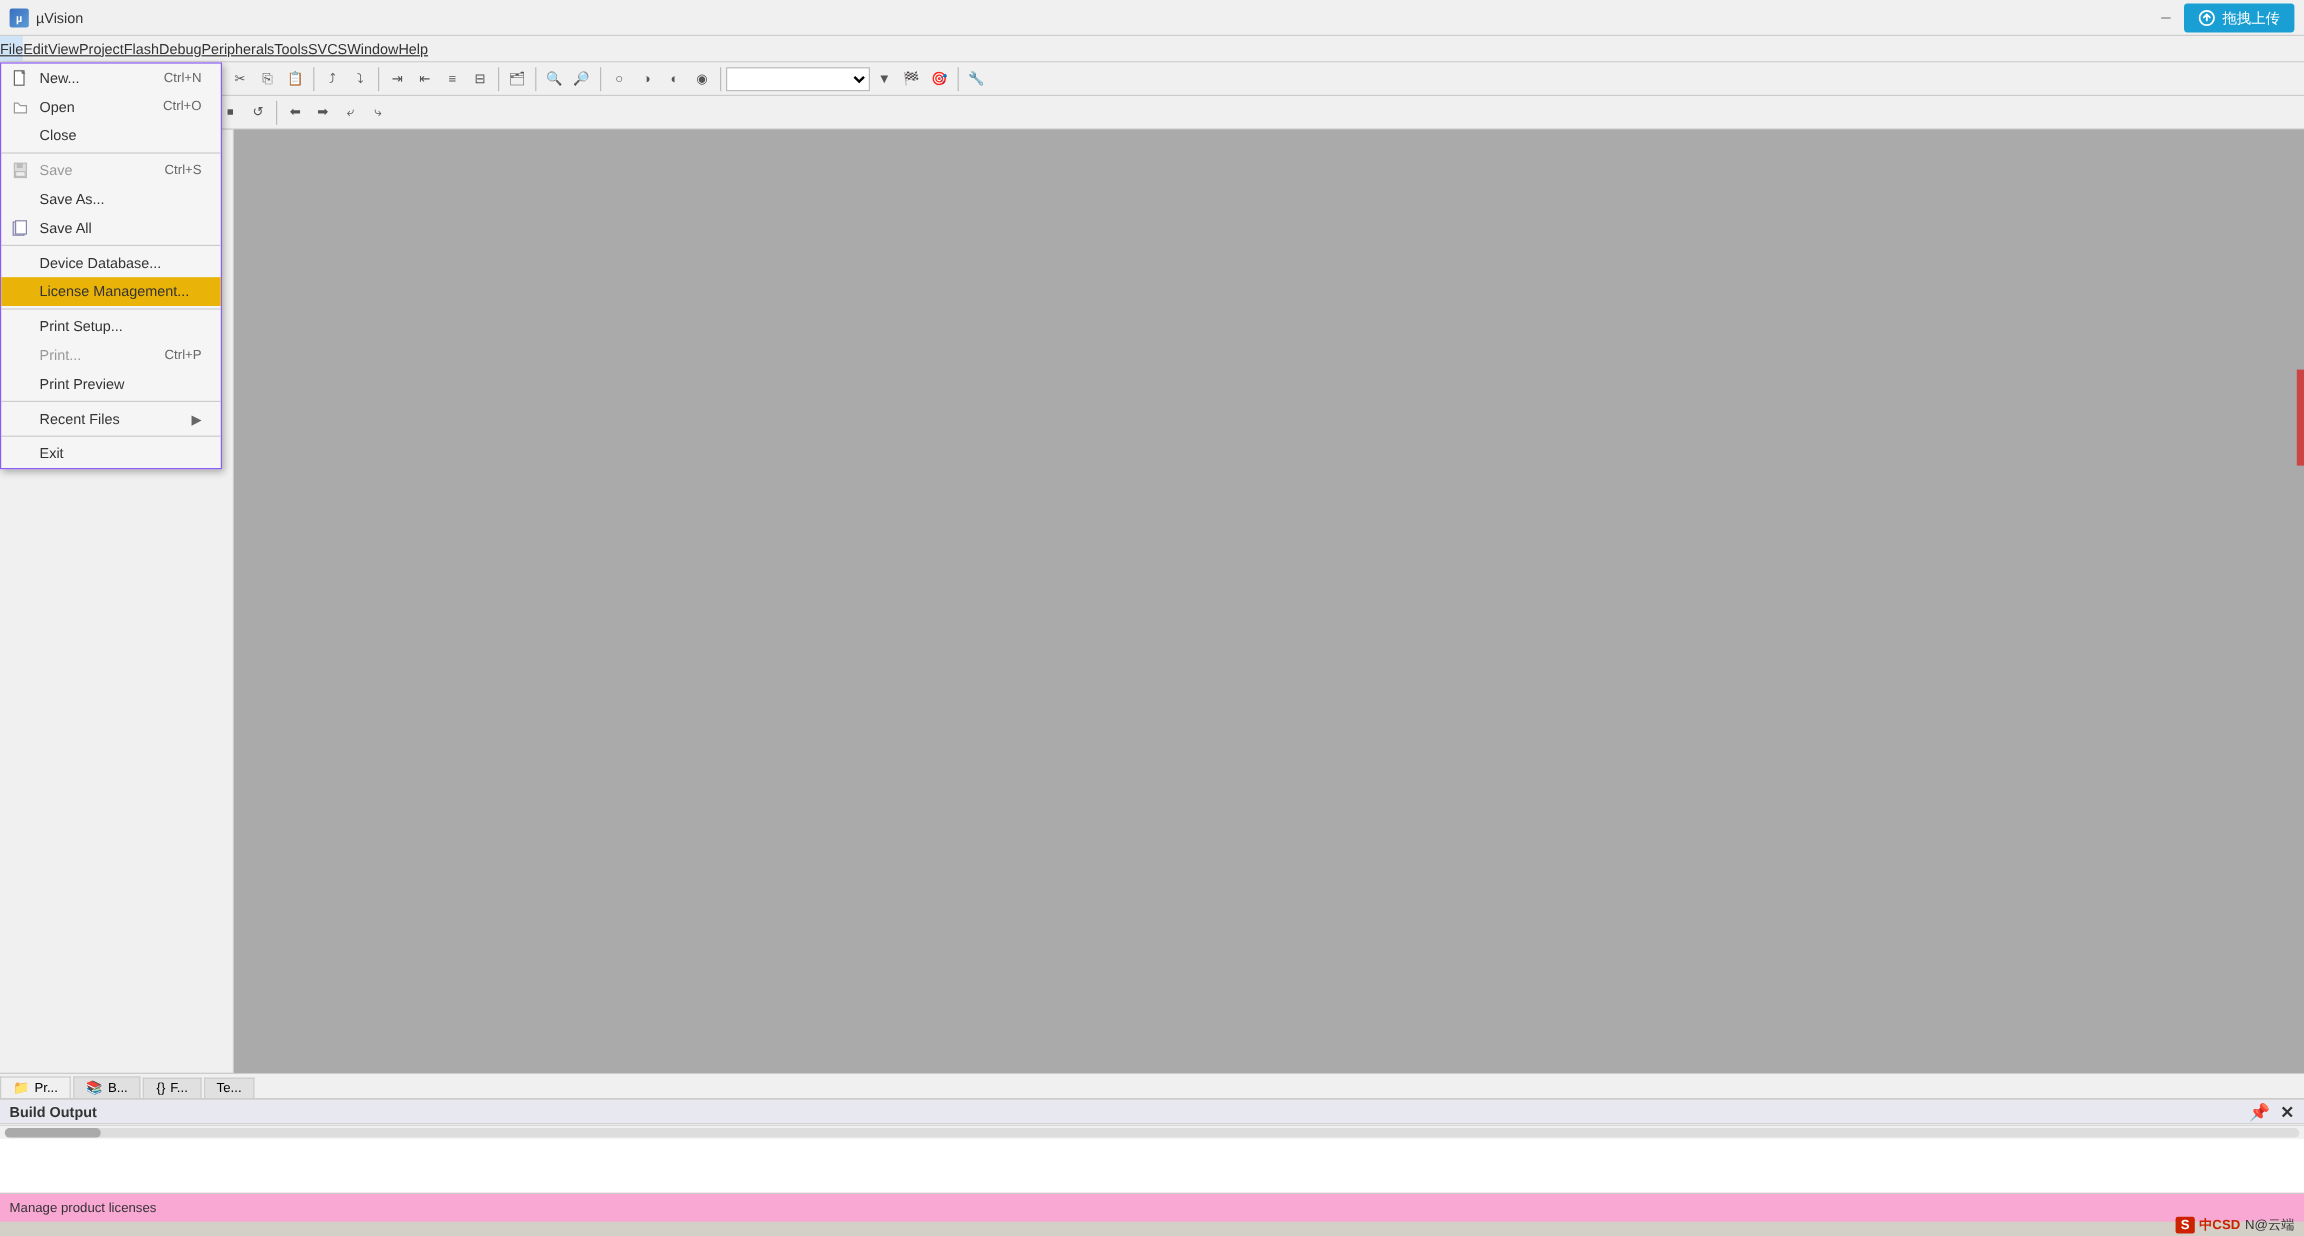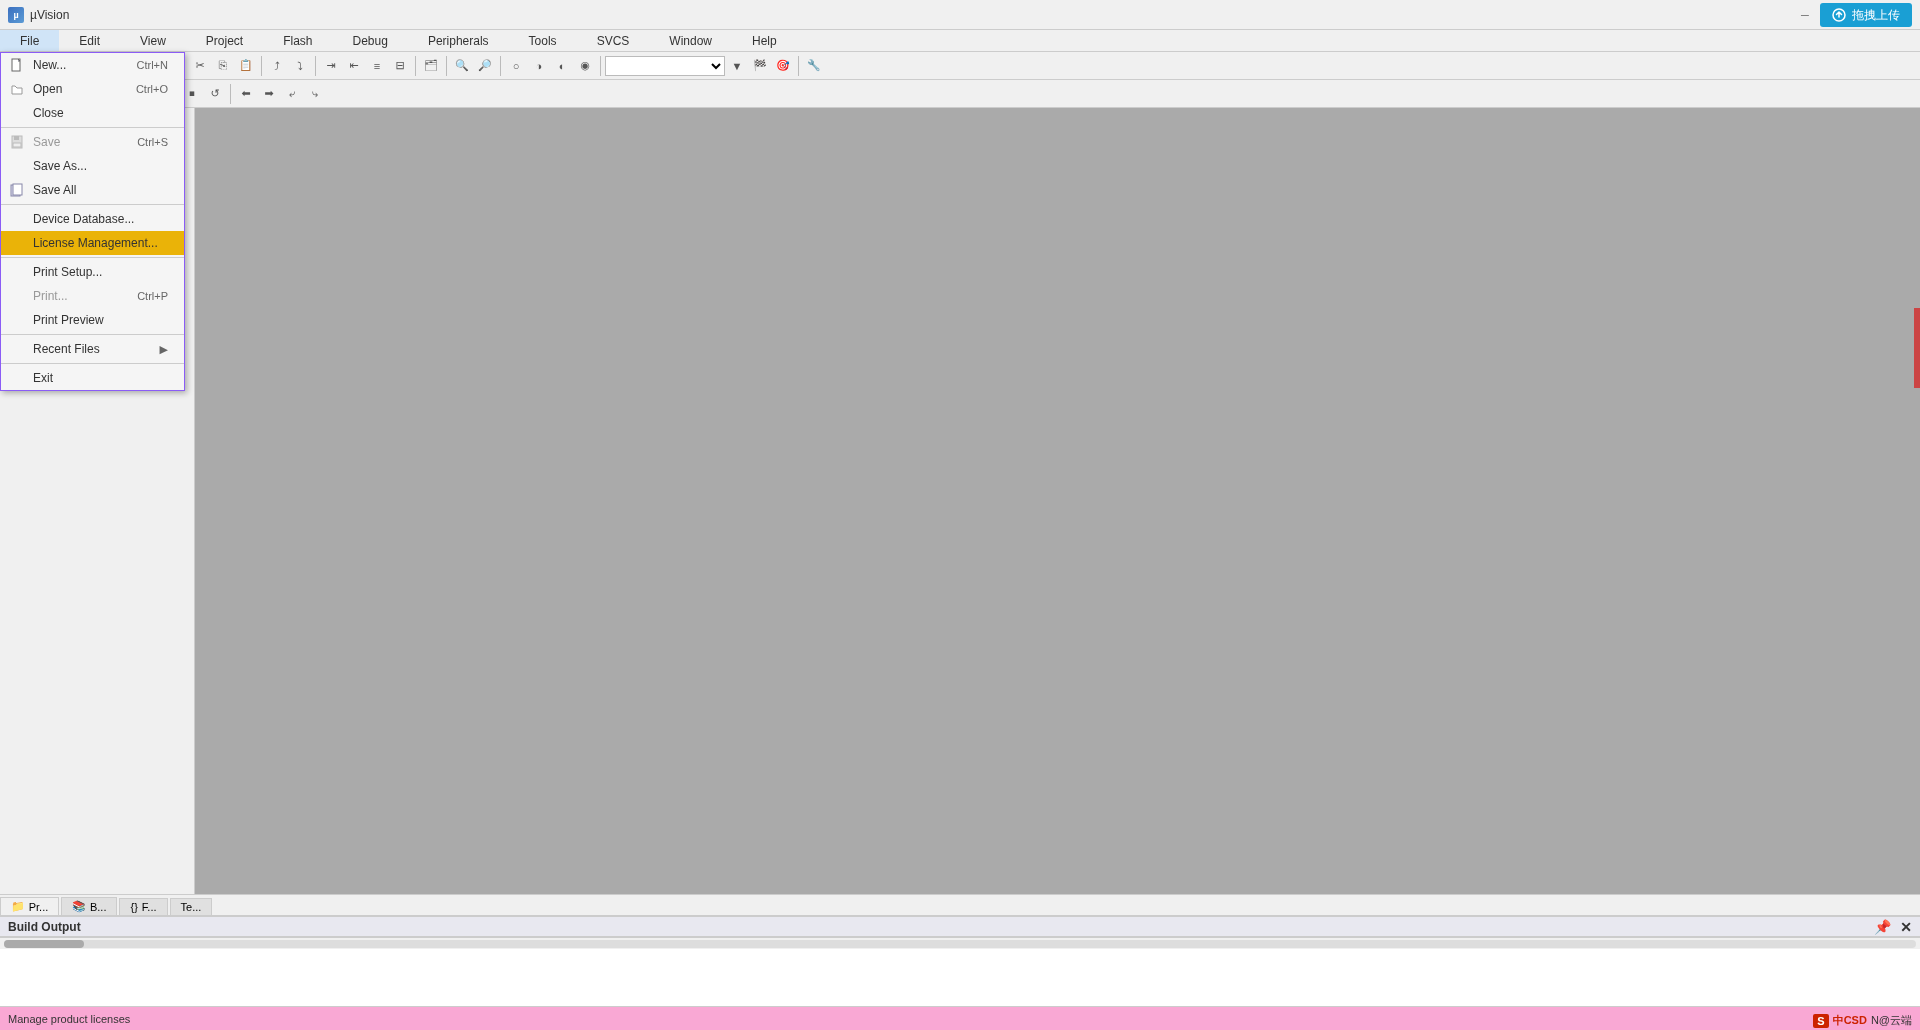--- a/index.html
+++ b/index.html
@@ -46,27 +46,28 @@
     
     #menubar {
       width: 100%;
       height: 22px;
       background: #f0f0f0;
       display: flex;
       align-items: center;
       border-bottom: 1px solid #ccc;
     }
     .menu-item {
-      padding: 2px 20px;
+      padding: 2px 0;
       cursor: pointer;
       font-size: 12px;
       color: #333;
       height: 100%;
       display: flex;
       align-items: center;
+      text-decoration: underline;
     }
     .menu-item.active { background: #d0e4f7; }
 
     
     #toolbar1 {
       width: 100%;
       height: 28px;
       background: #f0f0f0;
       display: flex;
       align-items: center;
@@ -154,21 +155,21 @@
       border: 1px solid #ccc;
       border-bottom: none;
       background: #e0e0e0;
       margin-right: 2px;
       display: flex; align-items: center; gap: 4px;
     }
     .bottom-tab.active { background: #f0f0f0; }
 
     
     #build-output {
-      height: 90px;
+      height: 78px;
       background: #f8f8f8;
       border-top: 1px solid #ccc;
     }
     #build-output-header {
       height: 20px;
       background: #e8e8f0;
       display: flex;
       align-items: center;
       padding: 0 8px;
       font-size: 12px;

